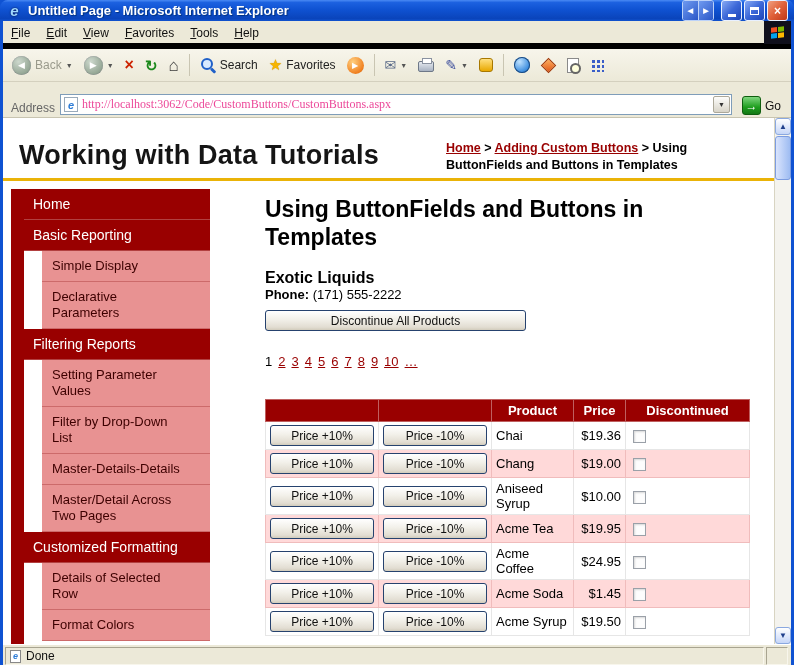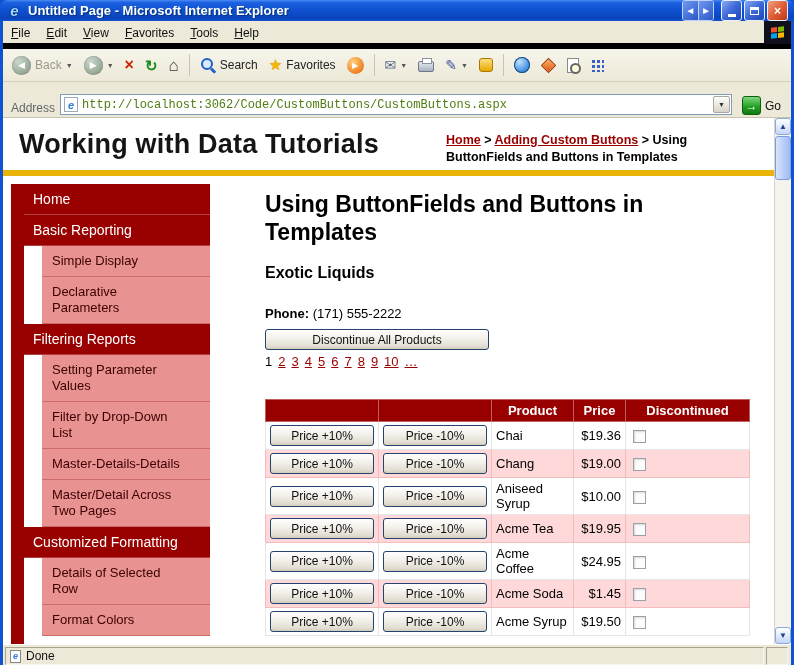--- a/index.html
+++ b/index.html
@@ -69,56 +69,56 @@
   .ic-pagefind { width:12px; height:15px; background:#fff; border:1px solid #8a8a8a; position:relative; }
   .ic-pagefind::after { content:""; position:absolute; right:-3px; bottom:-2px; width:7px; height:7px; border:2px solid #666; border-radius:50%; background:#ffd; }
   .ic-grid { width:14px; height:14px; background-image:radial-gradient(#3a5ec8 1.5px, transparent 1.6px); background-size:5px 5px; background-position:1px 1px; }
 
   
   .addressbar { height:26px; display:flex; align-items:flex-end; gap:5px; padding:2px 5px; border-bottom:1px solid #c8c4b0;margin-top:10px; }
   .addr-label { font-size:12px; color:#666; padding-left:3px; }
   .addr-input { flex:1; height:21px; background:#fff; border:1px solid #7f9db9; display:flex; align-items:center; padding:1px 1px 1px 3px; }
   .addr-ie { width:14px; height:15px; border:1px solid #9ab; background:#fff; margin-right:4px; flex:none;
     display:flex; align-items:center; justify-content:center; font-size:11px; font-weight:bold; font-style:italic; color:#2e7cd6; }
-  .addr-input input { flex:1; border:none; outline:none; font-size:12px; font-family:Liberation Mono, monospace; color:#4d7c0f; background:transparent; }
+  .addr-input input { flex:1; border:none; outline:none; font-size:12px; font-family:Liberation Serif, serif; color:#ec4899; background:transparent; }
   .addr-drop { width:17px; height:17px; background:linear-gradient(#fdfdfb,#d8d4c8); border:1px solid #aca899; border-radius:2px;
     display:flex; align-items:center; justify-content:center; font-size:7px; color:#333; }
   .go-btn { display:flex; align-items:center; gap:4px; font-size:12px; color:#111; padding:0 5px; }
   .go-icon { width:19px; height:19px; border-radius:3px; background:linear-gradient(#7fd67f,#1e9e1e 60%,#147814); border:1px solid #0e5e0e;
     color:#fff; font-weight:bold; font-size:12px; display:flex; align-items:center; justify-content:center; }
 
   
   .contentrow { height:526px; display:flex; background:#fff; }
   .page { flex:1; overflow:hidden; background:#fff; display:flex; flex-direction:column; }
 
-  .page-header { display:flex; justify-content:space-between; padding:9px 10px 4px 16px; border-bottom:6px solid #eab308; }
+  .page-header { display:flex; justify-content:space-between; padding:17px 10px 4px 16px; border-bottom:3px solid #eab308;align-items:center; }
   .site-title { font-size:27px; font-weight:600; color:#151515; letter-spacing:0.2px; line-height:34px; }
   .breadcrumb { width:318px; font-size:12.5px; font-weight:bold; line-height:17px; color:#000; padding-top:5px; }
   .bc-link { color:#990000; text-decoration:underline; cursor:pointer; }
   .bc-sep { color:#000; }
 
   .page-body { flex:1; display:flex; padding:8px 0 0 8px; overflow:hidden; }
 
   
   .sidebar { width:199px; flex:none; display:flex; align-items:stretch; }
   .side-strip { width:13px; background:#990000; }
   .side-nav { flex:1; display:flex; flex-direction:column; }
   .side-item { font-size:13px; line-height:16px; cursor:pointer; }
   .side-item.section { background:#990000; color:#fff; font-size:14px; padding:7px 24px 7px 9px; border-bottom:1px solid #b24040; }
   .side-item.item { background:#e89292; color:#3d0000; margin-left:18px; padding:7px 24px 7px 10px; border-bottom:1px solid #cc6a6a; }
 
   
   .main { flex:1; padding:6px 10px 0 55px; }
   .content-title { font-size:23px; font-weight:bold; color:#000; line-height:28px; max-width:450px; margin-bottom:18px; }
-  .supplier { font-size:16px; font-weight:bold; margin-bottom:24px; }
+  .supplier { font-size:16px; font-weight:bold; }
   .phone-line { font-size:13px; margin-bottom:8px; }
   .phone-label { font-weight:bold; }
   .btn-xp { font-family:"Liberation Sans",sans-serif; font-size:12px; color:#111; border:1px solid #26426e; border-radius:3px;
     background:linear-gradient(180deg,#ffffff 0%,#f2f0e9 45%,#e2ddd2 85%,#d2ccbc 100%); cursor:pointer; }
-  .discontinue { width:224px; height:21px; margin-bottom:4px; display:block; }
+  .discontinue { width:261px; height:21px; margin-bottom:23px; display:block; }
   .pager { font-size:13px; margin-bottom:30px; }
   .pager span { margin-right:6px; }
   .pg-cur { color:#000; }
   .pg-link { color:#990000; text-decoration:underline; cursor:pointer; }
 
   table.grid { border-collapse:collapse; font-size:13px; }
   .grid th { background:#990000; color:#fff; font-weight:bold; text-align:center; padding:3px 4px; border:1px solid #bf5f5f; height:21px; }
   .grid td { padding:3px 4px; border:1px solid #e6e6e6; vertical-align:middle; background:#fff; }
   .grid tr.alt td { background:#ffd9d9; border-color:#f0bcbc; }
   .grid th:nth-child(1), .grid td:nth-child(1) { width:112px; }

